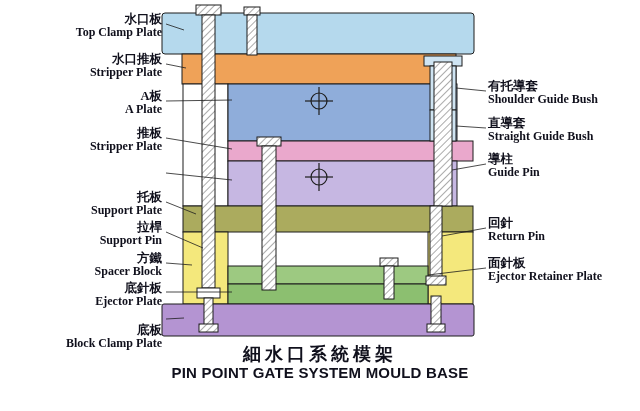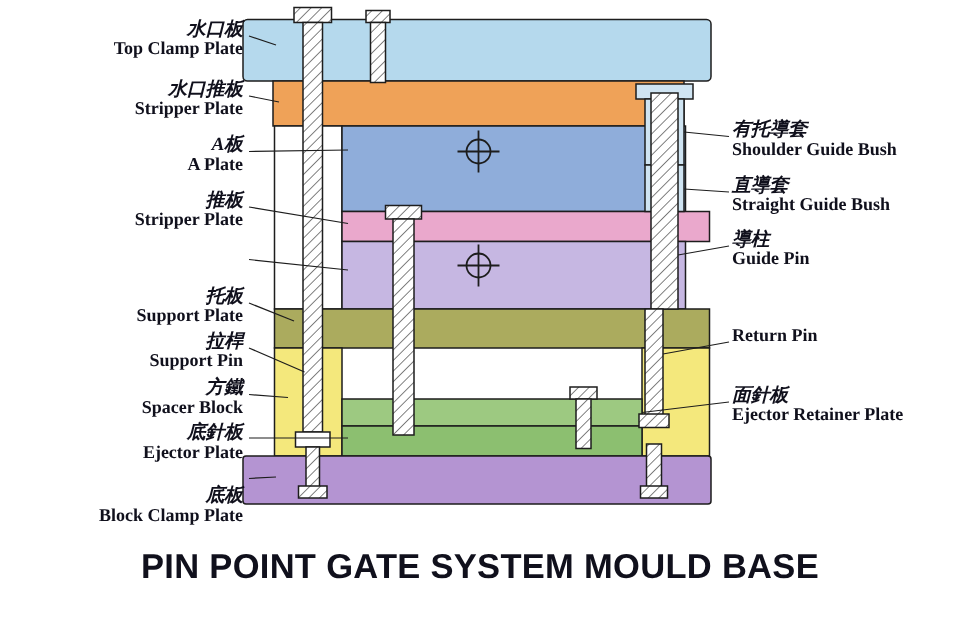--- a/index.html
+++ b/index.html
@@ -1,26 +1,26 @@
 <!DOCTYPE html>
 <html><head>
 <meta charset="utf-8">
 <style>
   html,body{margin:0;padding:0;background:#fff;}
   .stage{position:relative;width:640px;height:411px;background:#ffffff;overflow:hidden;
          font-family:"Liberation Serif",serif;color:#10101c;}
   .diagram{position:absolute;left:0;top:0;}
   .llabel{position:absolute;left:0;width:162px;text-align:right;line-height:13px;}
   .rlabel{position:absolute;left:488px;width:150px;text-align:left;line-height:13px;}
-  .zh{font-size:12.5px;font-weight:bold;font-style:italic;}
+  .zh{font-size:12.5px;font-weight:bold;}
   .en{font-size:12px;font-weight:bold;}
   .title-zh{position:absolute;left:0;top:342px;width:100%;text-align:center;
             font-size:18px;font-weight:bold;letter-spacing:4px;}
   .title-en{position:absolute;left:0;top:364px;width:100%;text-align:center;
-            font-size:23px;font-weight:bold;letter-spacing:.2px;
+            font-size:15px;font-weight:bold;letter-spacing:.2px;
             font-family:"Liberation Sans",sans-serif;}
 </style>
 </head>
 <body>
 
 <div class="stage">
 
   <svg class="diagram" width="640" height="411" viewBox="0 0 640 411">
     <defs>
       <pattern id="hatch" width="5" height="5" patternUnits="userSpaceOnUse" patternTransform="rotate(45)">
@@ -143,22 +143,24 @@
   </div>
   <div class="rlabel" style="top:117px">
     <div class="zh">直導套</div>
     <div class="en">Straight Guide Bush</div>
   </div>
   <div class="rlabel" style="top:153px">
     <div class="zh">導柱</div>
     <div class="en">Guide Pin</div>
   </div>
   <div class="rlabel" style="top:217px">
+    <div class="zh">回針</div>
     <div class="en">Return Pin</div>
   </div>
   <div class="rlabel" style="top:257px">
     <div class="zh">面針板</div>
     <div class="en">Ejector Retainer Plate</div>
   </div>
 
+  <div class="title-zh">細水口系統模架</div>
   <div class="title-en">PIN POINT GATE SYSTEM MOULD BASE</div>
 
 </div>
 
 </body></html>

